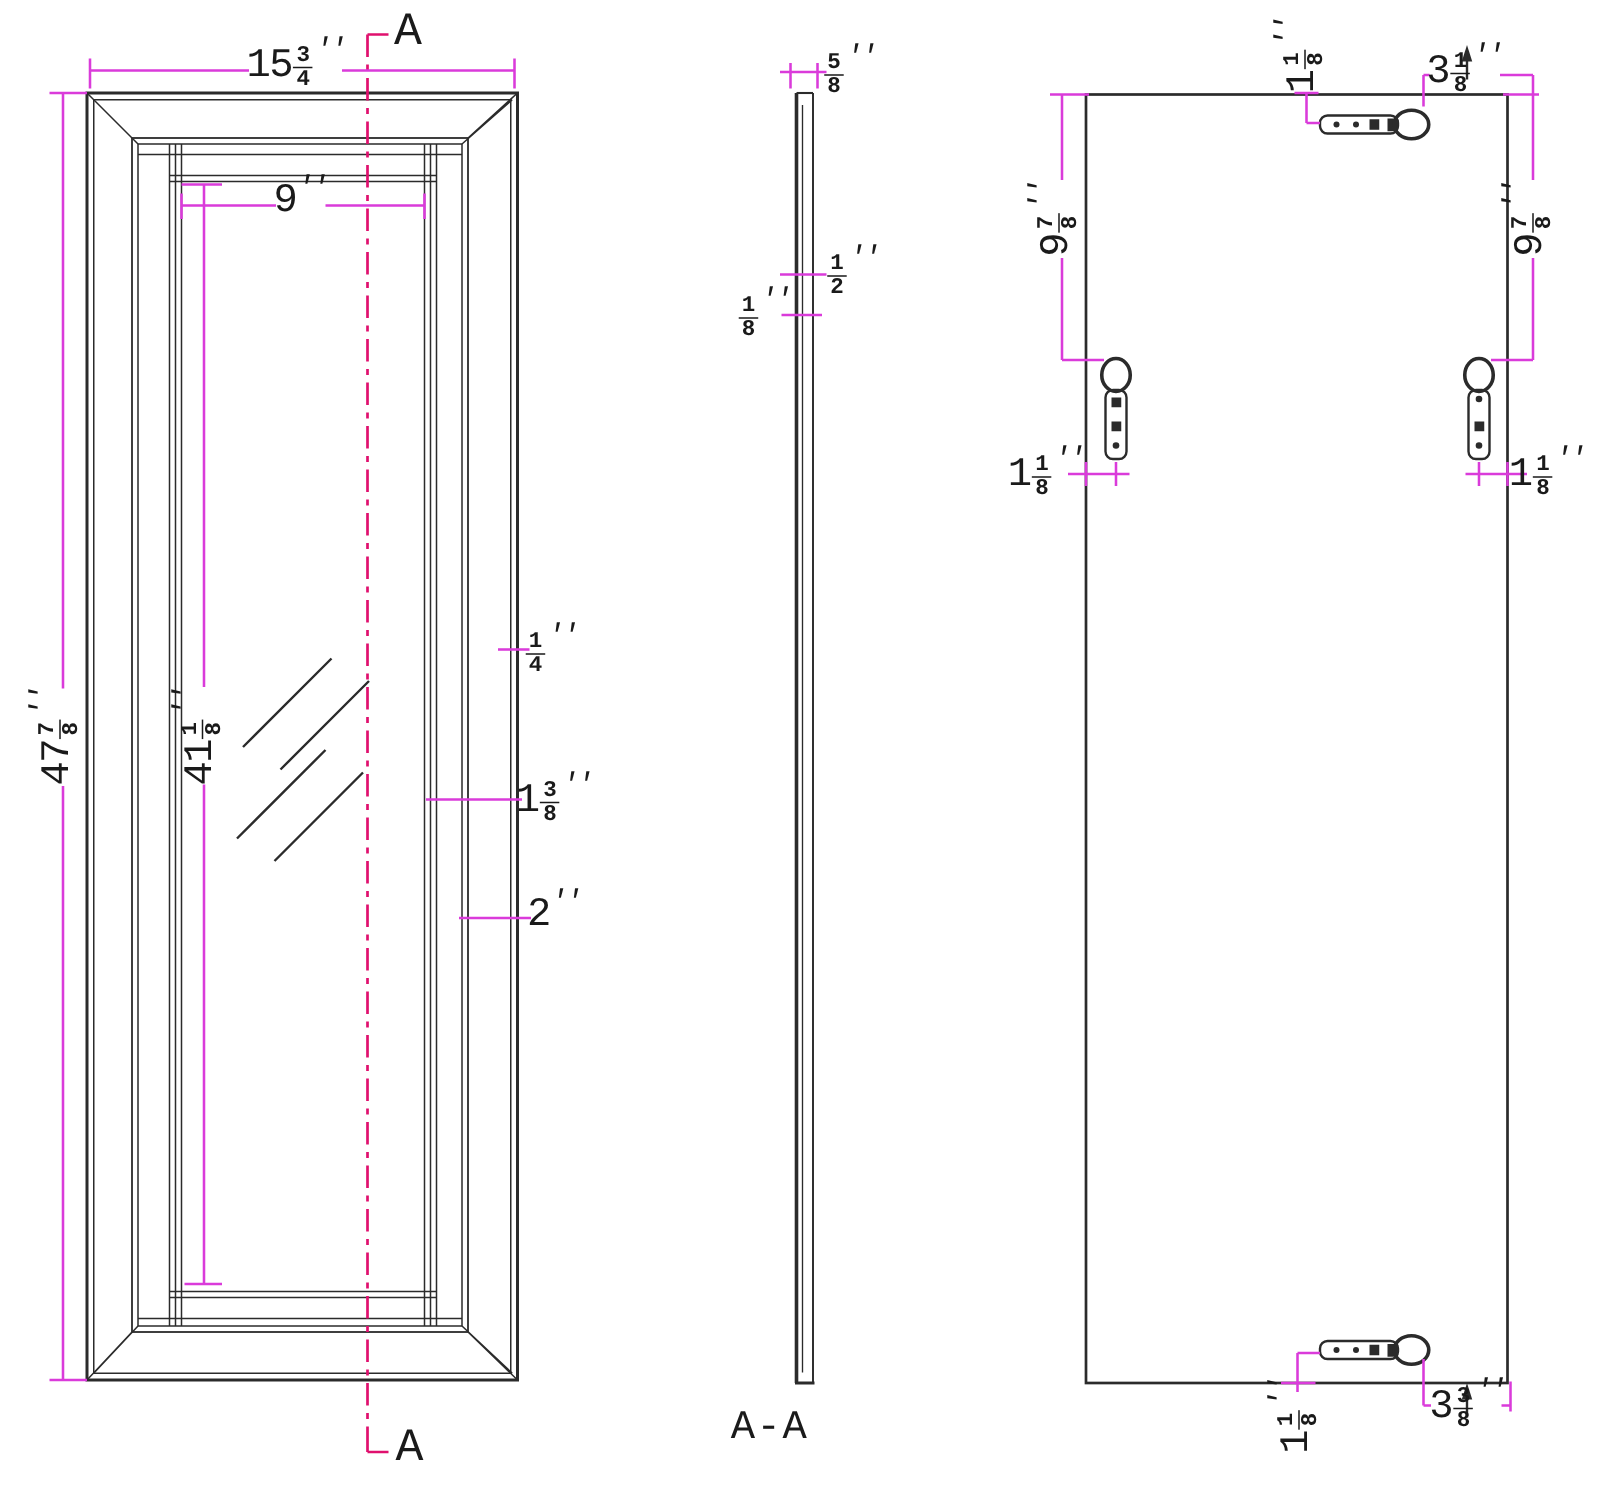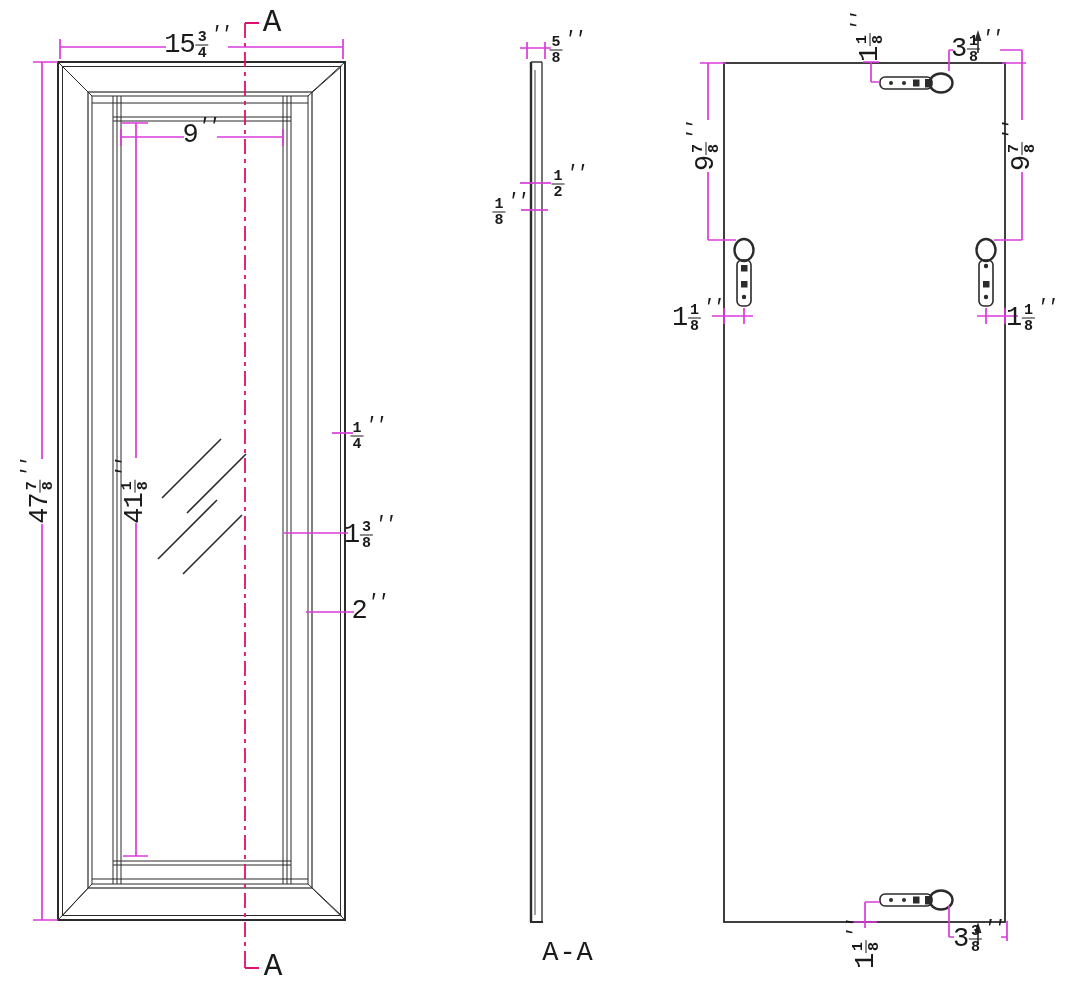--- a/index.html
+++ b/index.html
@@ -188,21 +188,21 @@
       </span>
       <span class="unit">''</span>
 </div>
 <div class="lbl" style="left:509px;top:212px">
   <span class="frac">
         <span class="fn">1</span>
         <span class="fd">8</span>
       </span>
       <span class="unit">''</span>
 </div>
-<div class="lbl seclbl" style="left:568px;top:953px">
+<div class="lbl seclbl" style="left:513px;top:953px">
   <span>A-A</span>
 </div>
 
 <div class="lbl rot" style="left:870px;top:37px">
   <span class="whole">1</span>
       <span class="frac">
         <span class="fn">1</span>
         <span class="fd">8</span>
       </span>
       <span class="unit">''</span>

